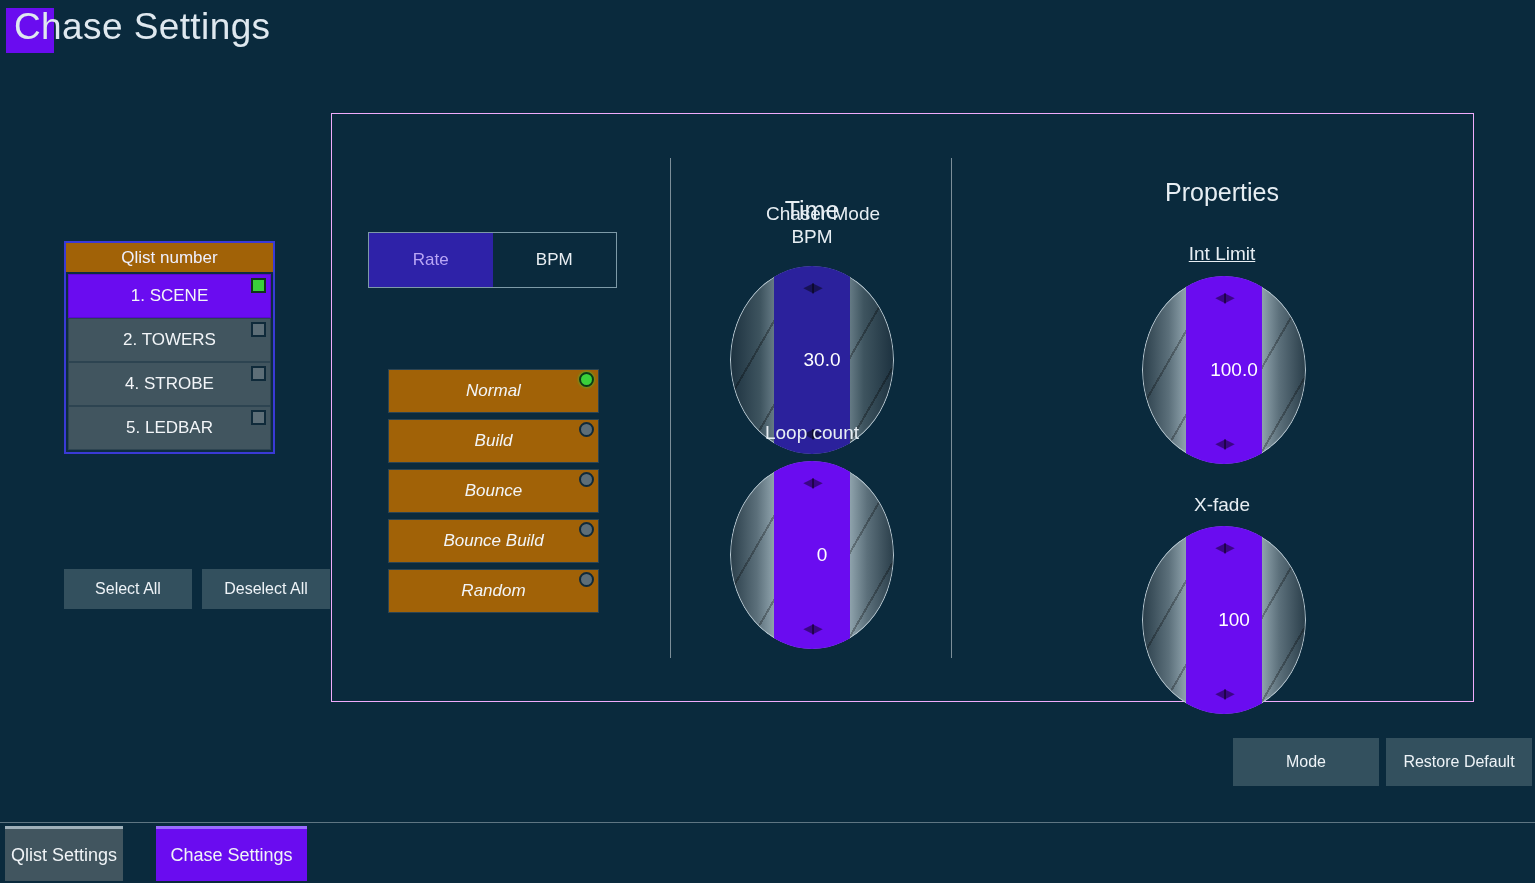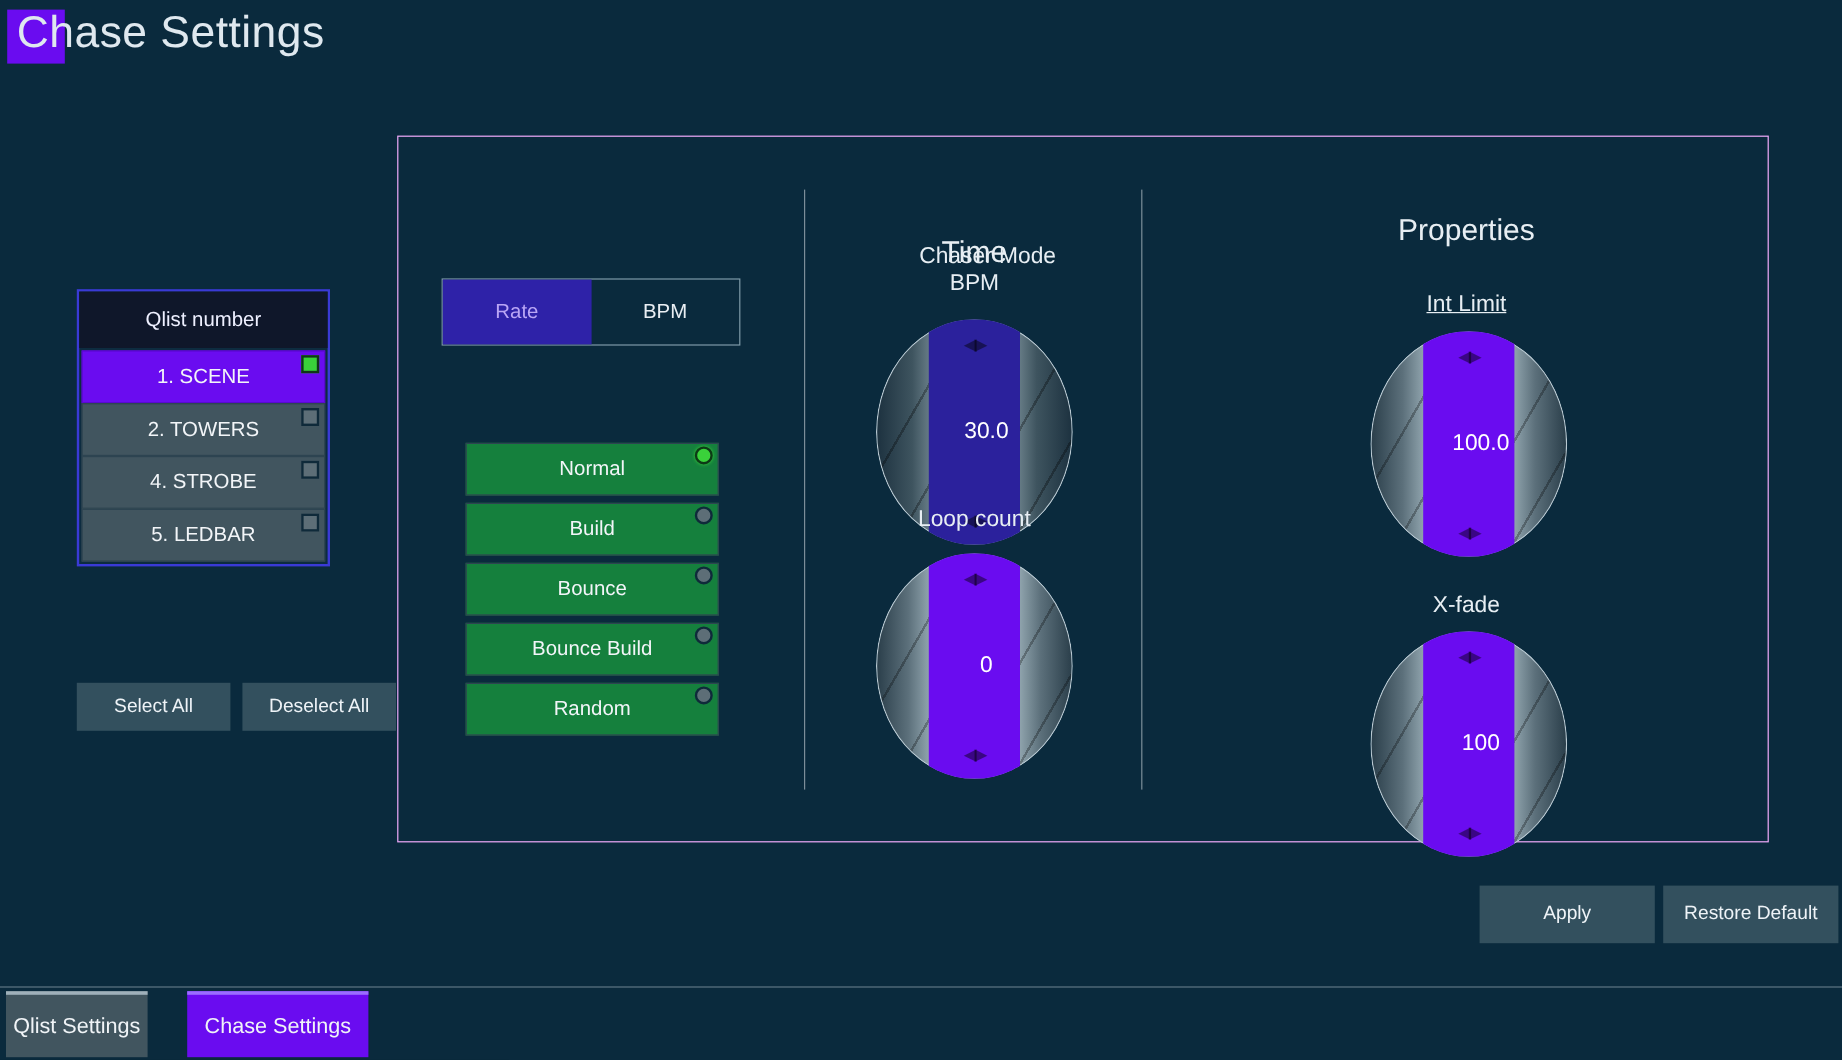--- a/index.html
+++ b/index.html
@@ -43,22 +43,22 @@
   #qlist-panel {
     position: absolute;
     left: 64px; top: 241px;
     width: 211px;
     border: 2px solid #3a3ad6;
     box-sizing: border-box;
     background: #0d2c40;
     padding: 0;
   }
   #qlist-header {
-    height: 47px;
-    background: #0f172a;
+    height: 29px;
+    background: #a16207;
     color: #eef0ff;
     font-size: 17px;
     display: flex;
     align-items: center;
     justify-content: center;
   }
   .qlist-rows {
     padding: 2px 2px 2px 2px;
   }
   .qlist-row {
@@ -171,29 +171,30 @@
   }
   #chase-pattern-list {
     position: absolute;
     left: 56px; top: 255px;
     width: 211px;
   }
   .pattern-row {
     position: relative;
     height: 44px;
     margin-bottom: 6px;
-    background: #15803d;
+    background: #a16207;
     border: 1px solid #2d4451;
     box-sizing: border-box;
     display: flex;
     align-items: center;
     justify-content: center;
     font-size: 17px;
     color: #f2f5f8;
     cursor: pointer;
+    font-style: italic;
   }
   .pattern-row:last-child { margin-bottom: 0; }
   .led-round {
     position: absolute;
     right: 4px; top: 2px;
     width: 11px; height: 11px;
     border-radius: 50%;
     background: #5d6e77;
     border: 2px solid #0f2a3a;
   }
@@ -444,20 +445,20 @@
     <div class="band">
       <span class="arrows top">◀▶</span>
       <span class="arrows bottom">◀▶</span>
     </div>
     <div class="knob-value">100</div>
   </div>
 
 </div>
 
 <div id="action-buttons">
-  <div class="flat-btn">Apply</div>
+  <div class="flat-btn">Mode</div>
   <div class="flat-btn">Restore Default</div>
 </div>
 
 <div id="tab-bar">
   <div class="tab" id="tab-qlist">Qlist Settings</div>
   <div class="tab" id="tab-chase">Chase Settings</div>
 </div>
 
 </body></html>

